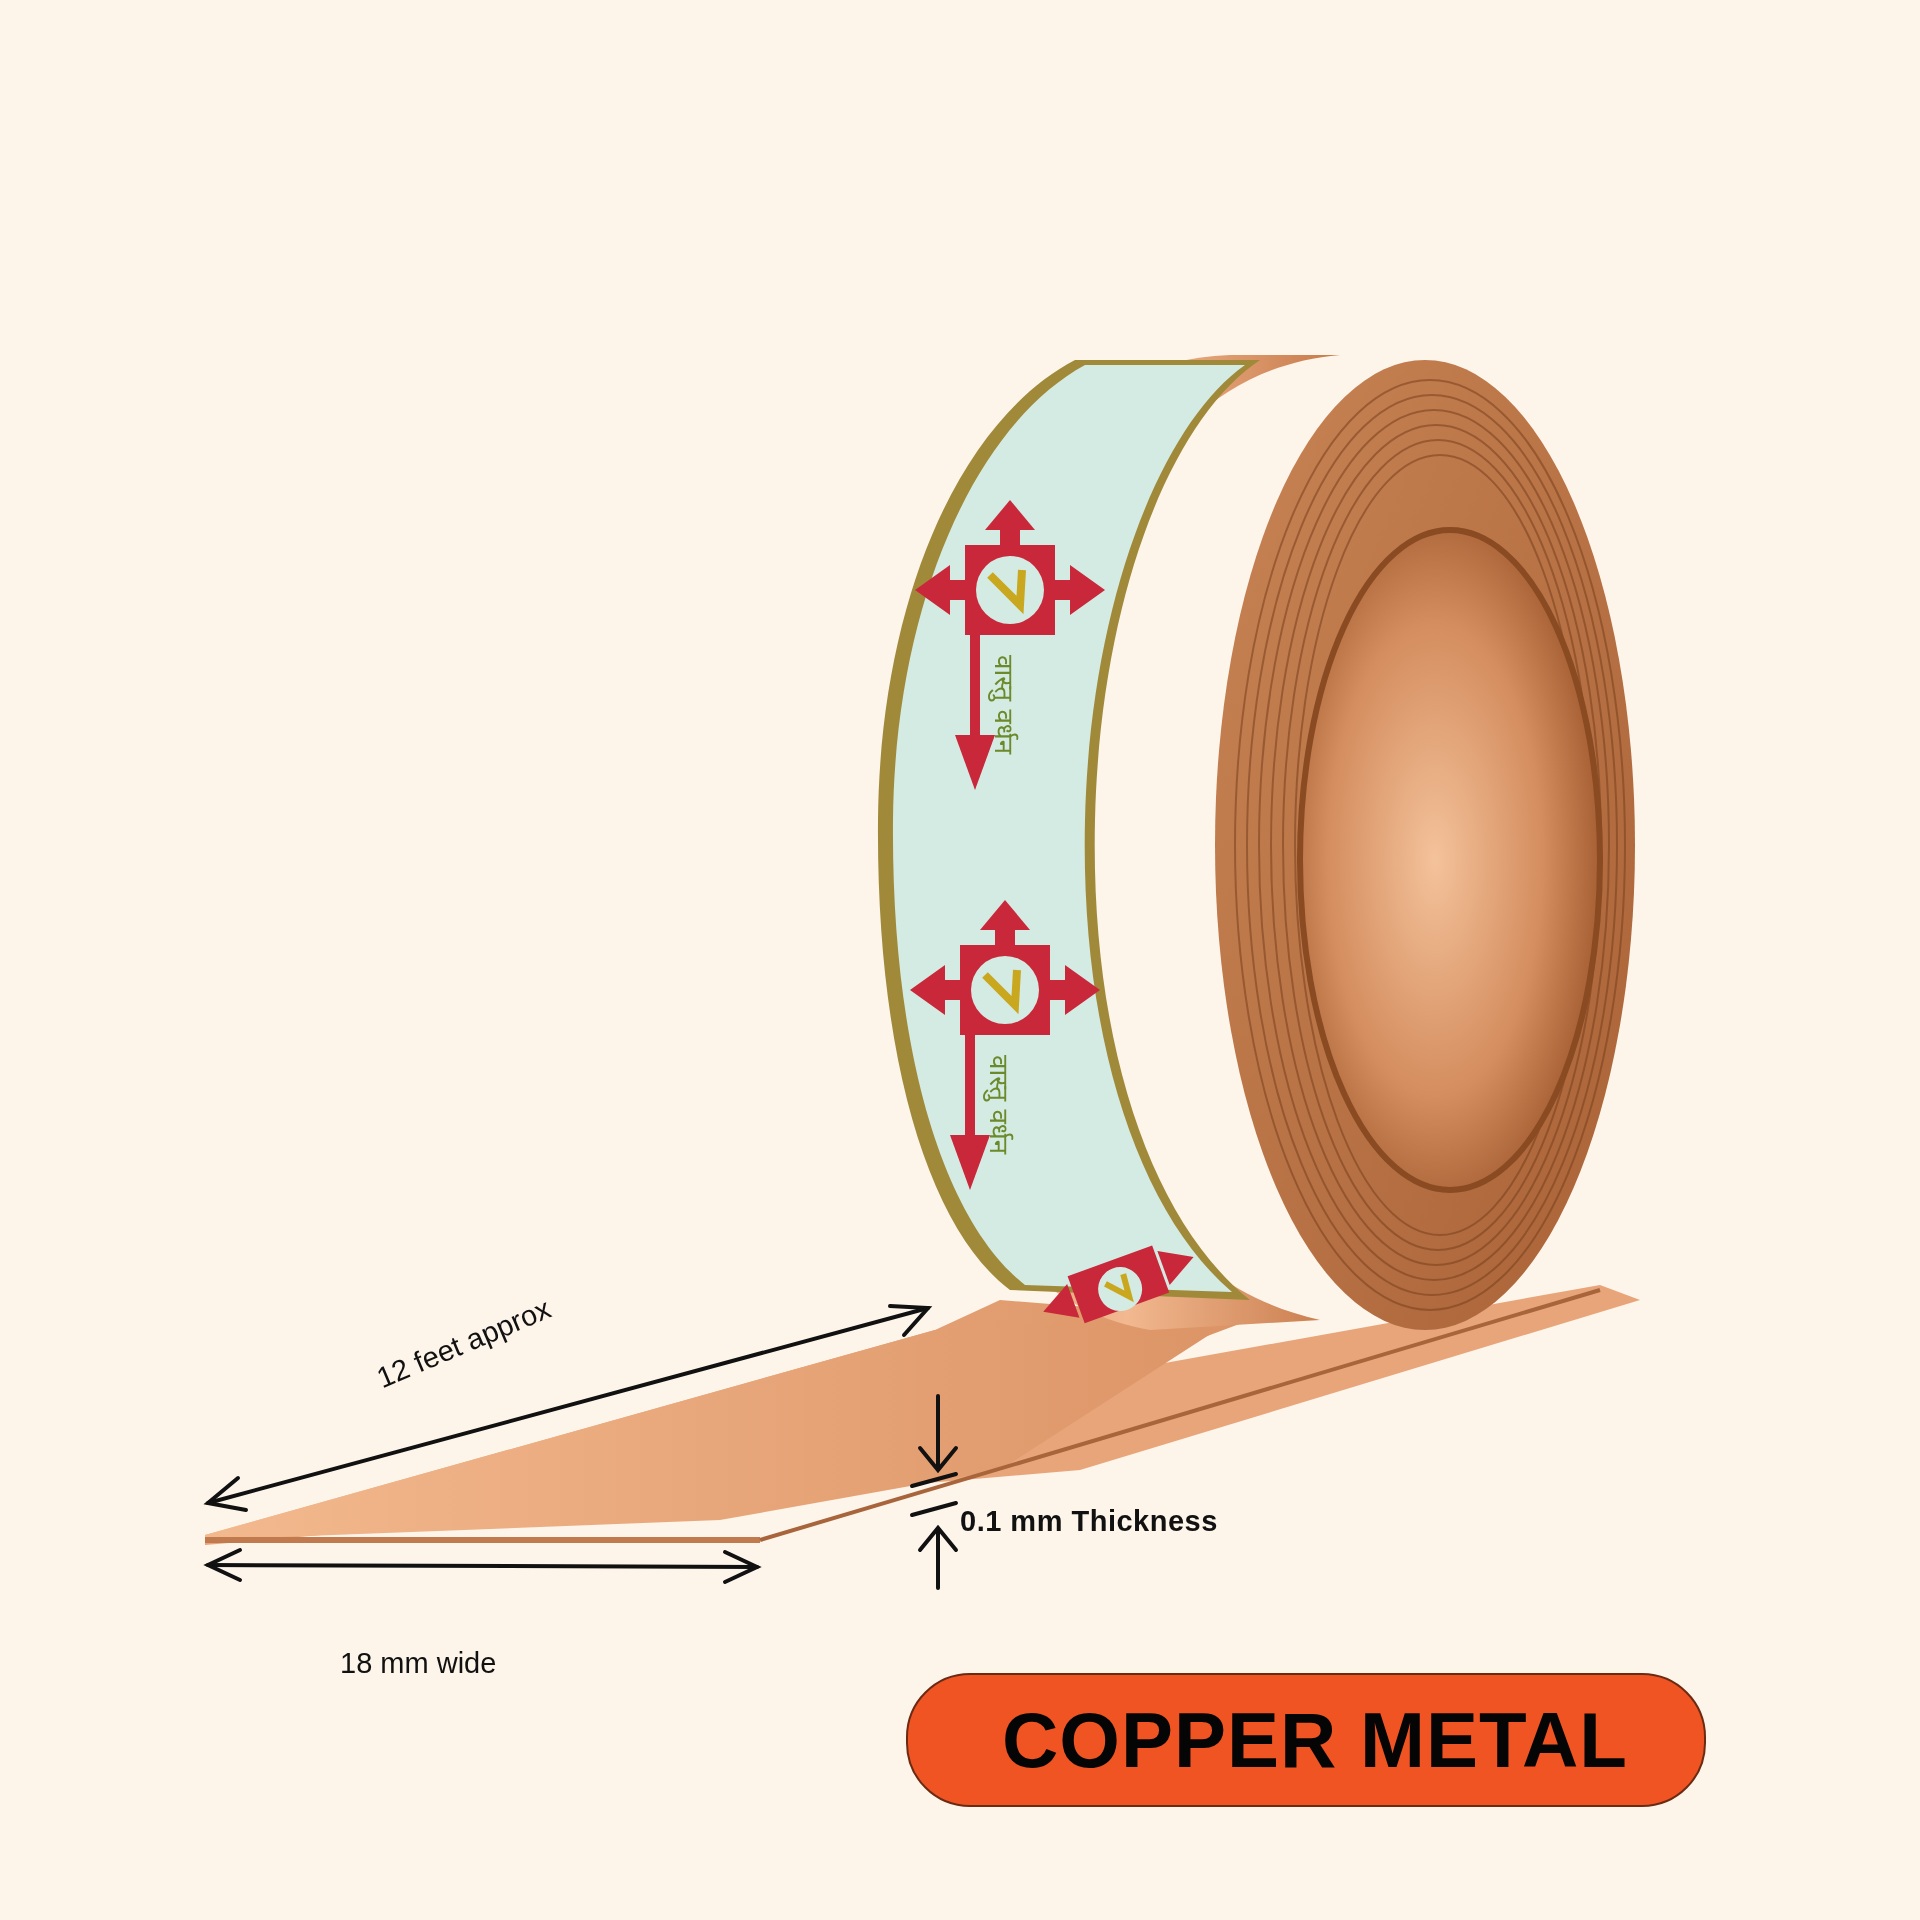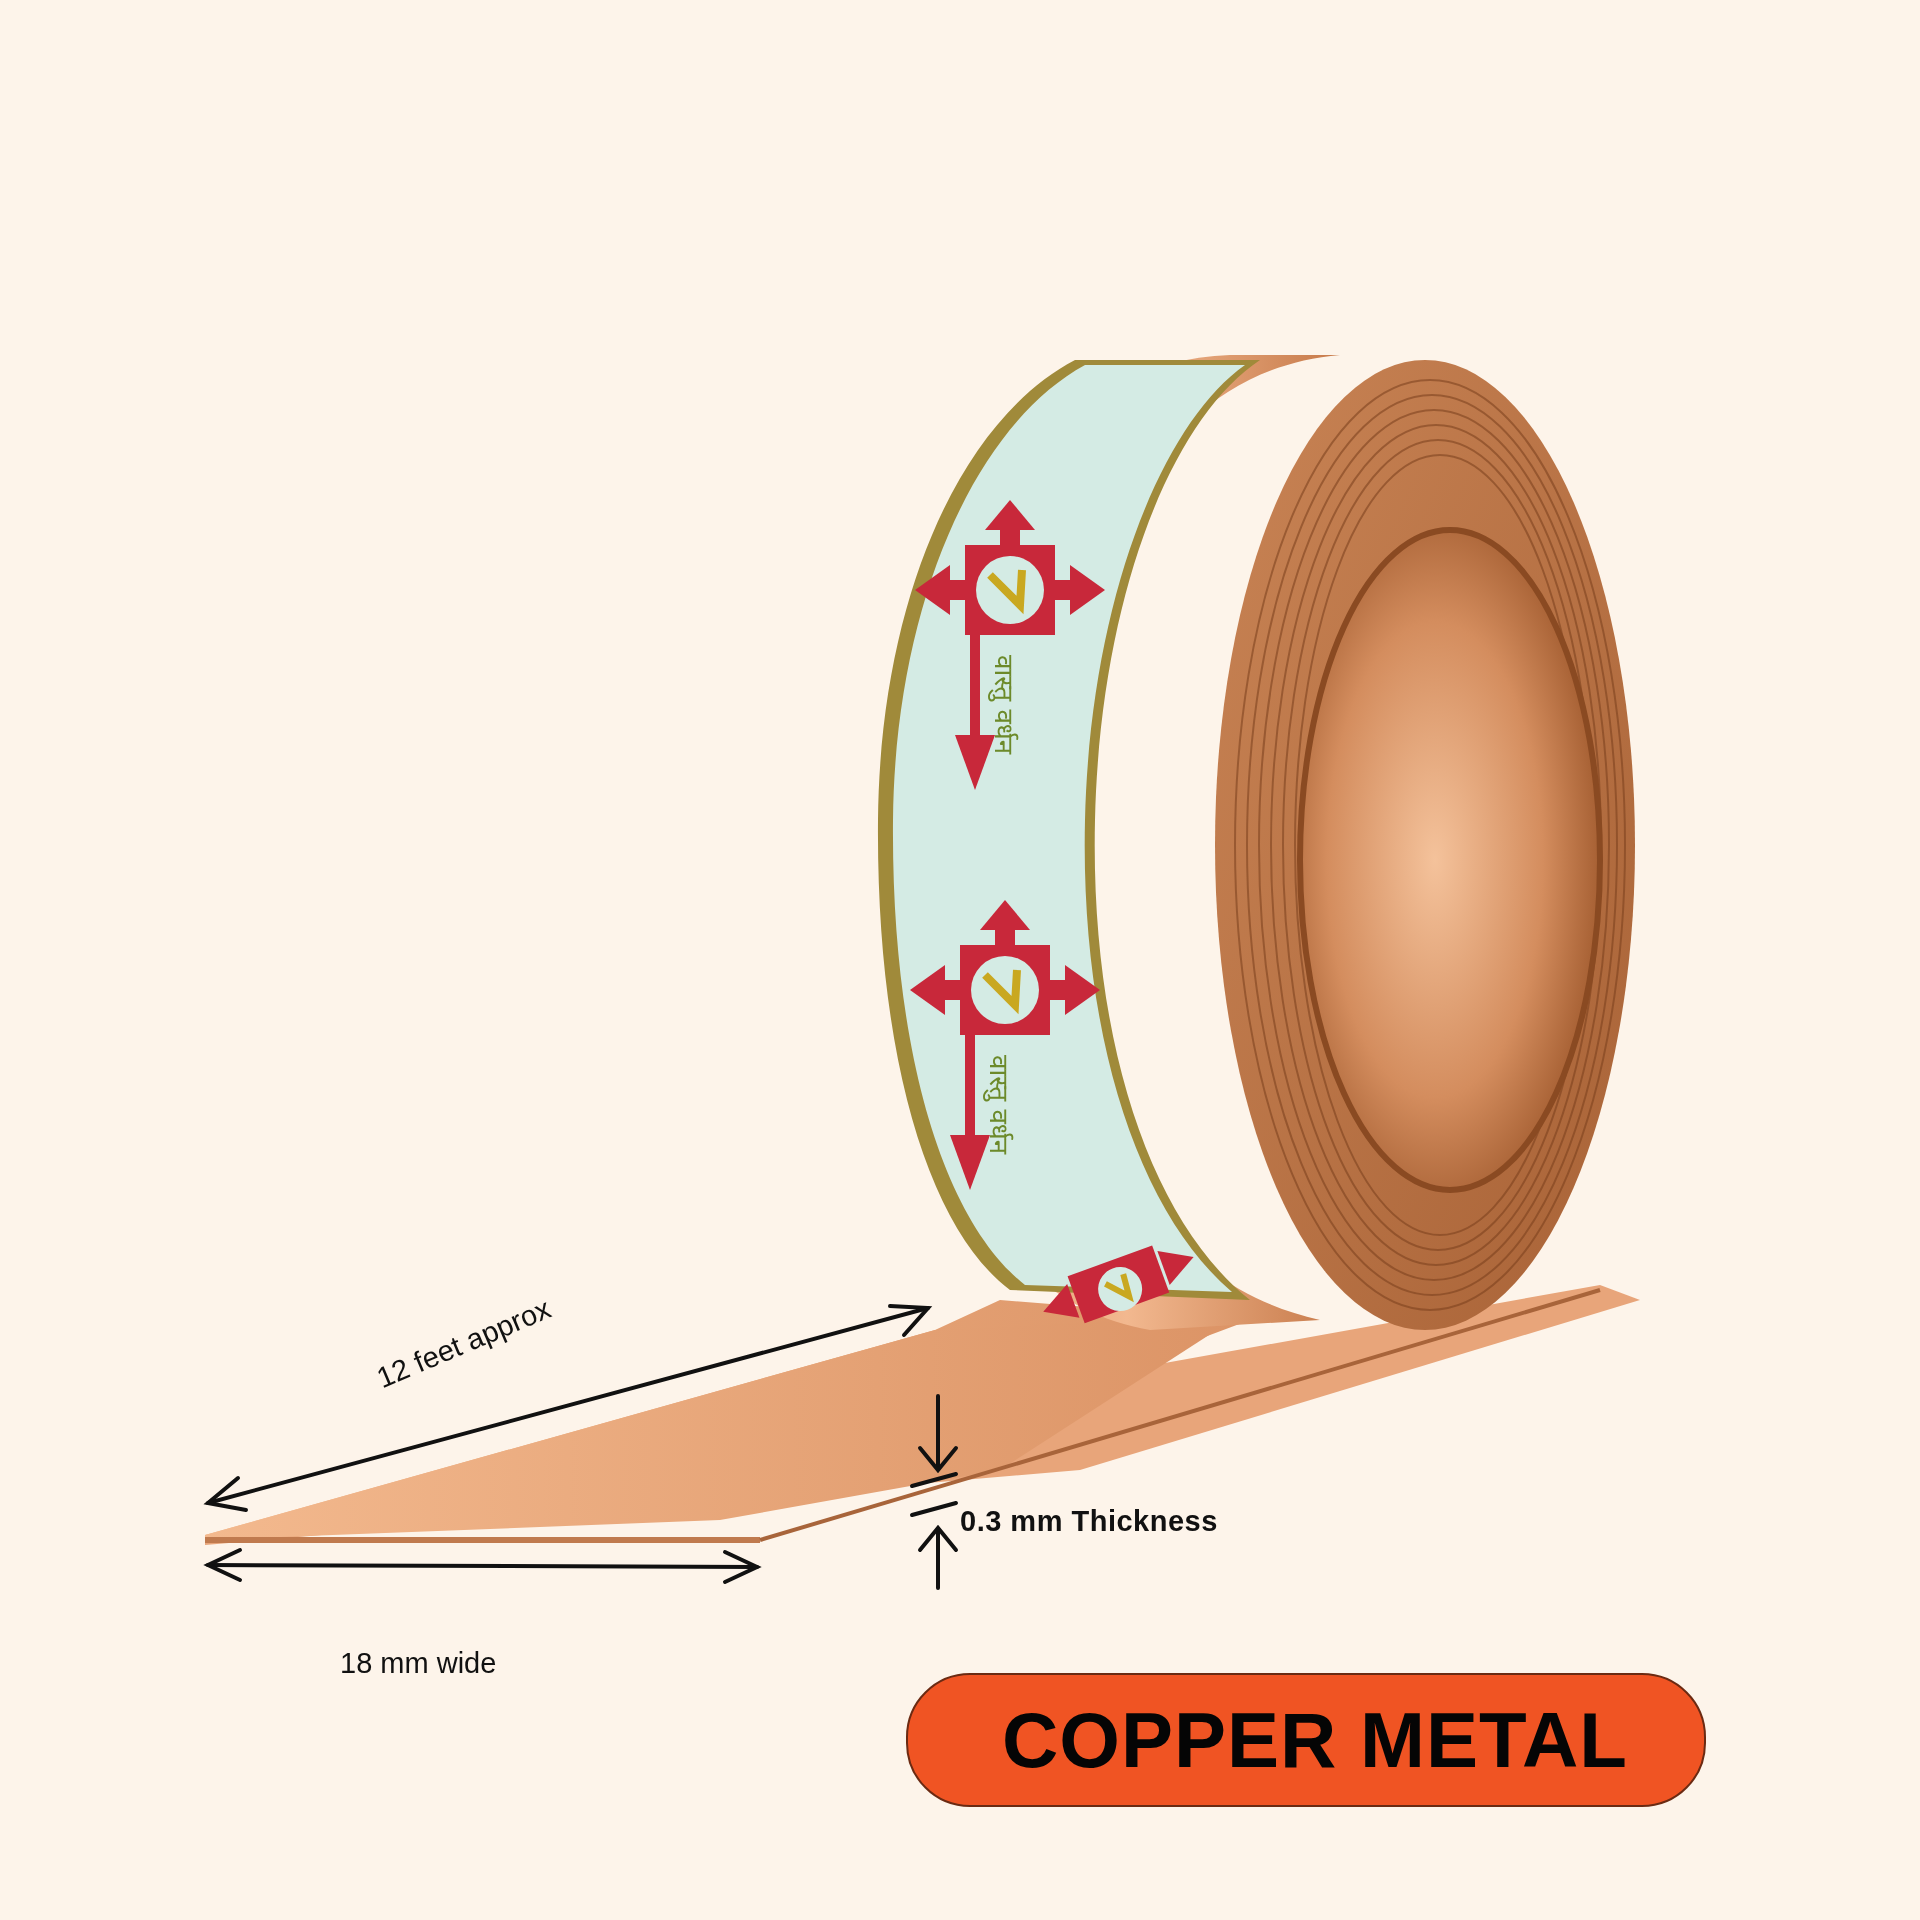--- a/index.html
+++ b/index.html
@@ -140,18 +140,18 @@
       <polyline points="920,1448 938,1470 956,1448"></polyline>
       <line x1="912" y1="1486" x2="956" y2="1474"></line>
       <line x1="912" y1="1515" x2="956" y2="1503"></line>
       <line x1="938" y1="1530" x2="938" y2="1588"></line>
       <polyline points="920,1550 938,1528 956,1550"></polyline>
     </g>
   </svg>
 
   <div class="dim-label length-label">12 feet approx</div>
   <div class="dim-label width-label">18 mm wide</div>
-  <div class="dim-label thickness-label">0.3 mm Thickness</div>
+  <div class="dim-label thickness-label">0.1 mm Thickness</div>
 
   <div class="badge">
     <span class="badge-text">COPPER METAL</span>
   </div>
 </div>
 
 </body></html>

